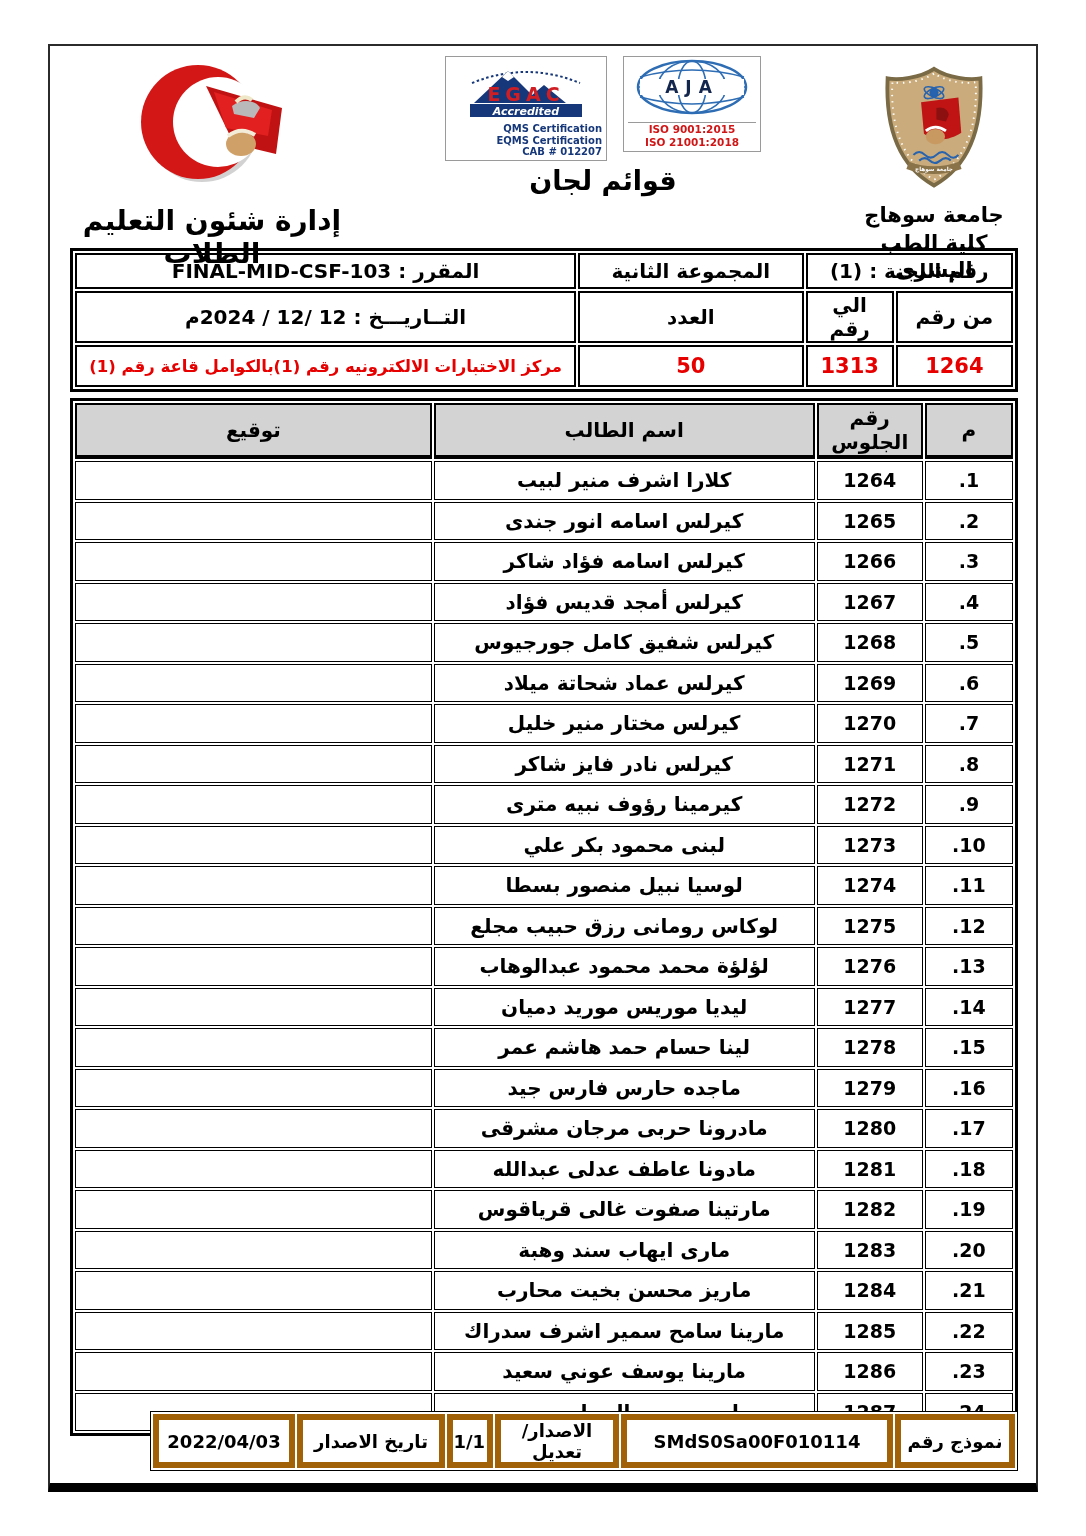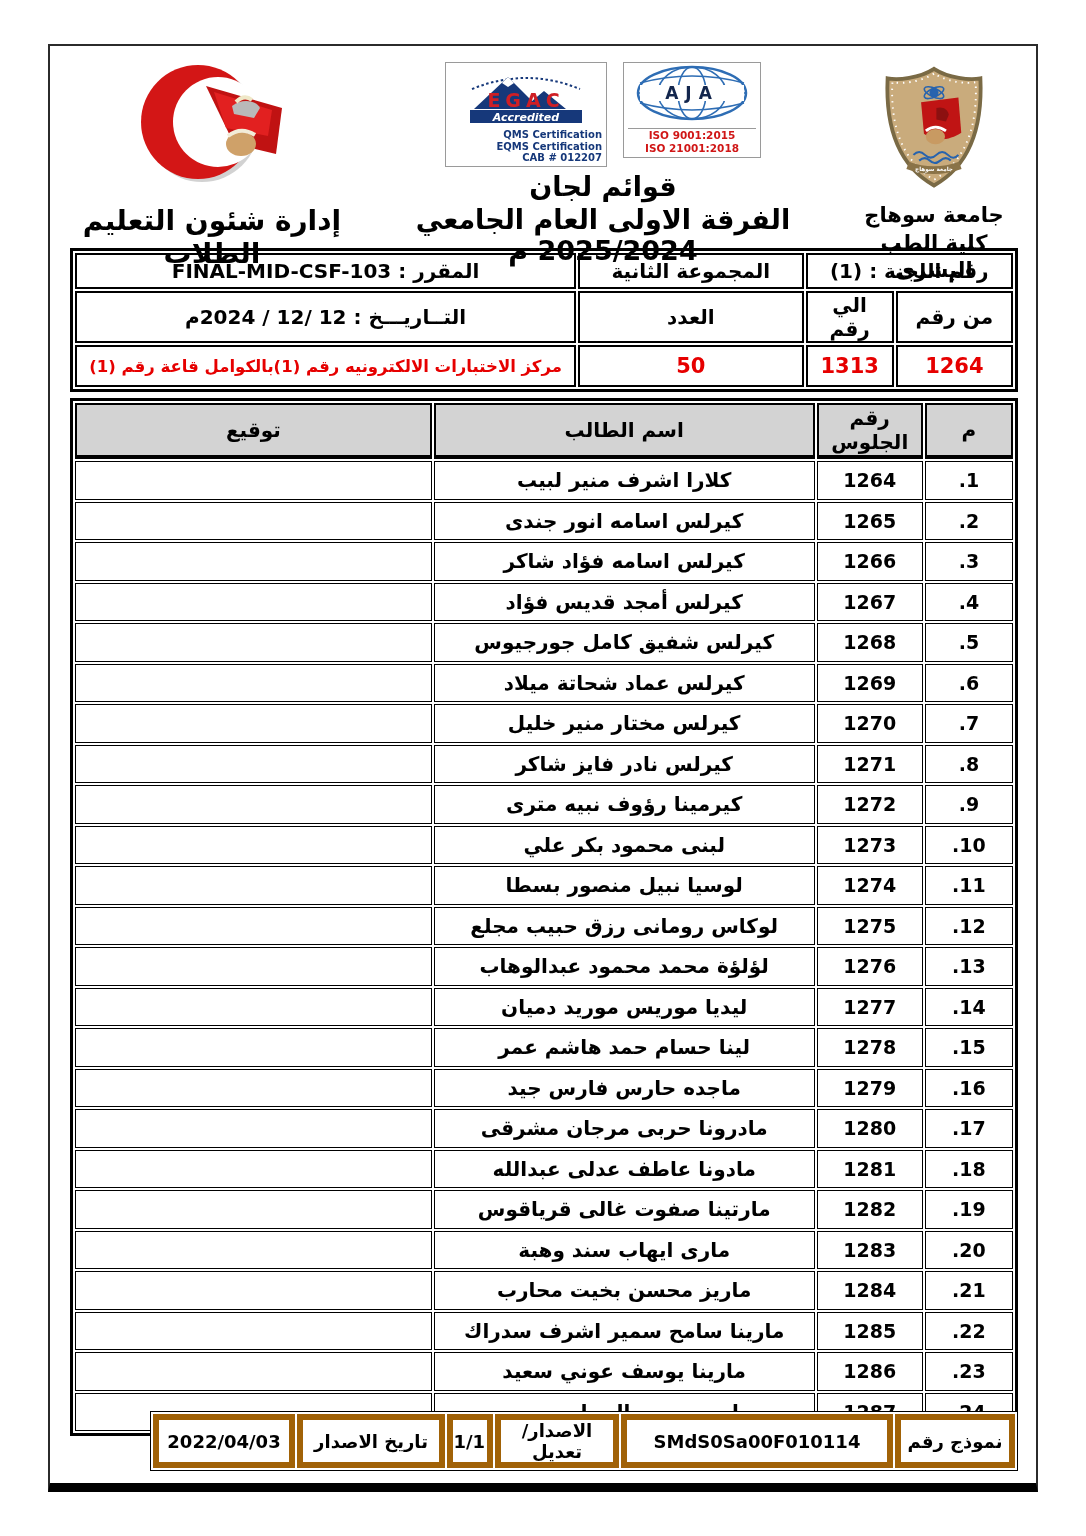--- a/index.html
+++ b/index.html
@@ -11,21 +11,21 @@
   .frame {
     position:absolute; left:48px; top:44px; width:990px; height:1448px;
     box-sizing:border-box; border:2px solid #2b2b2b; border-bottom:9px solid #000;
     padding:10px 12px;
   }
   
   .hdr { display:flex; direction:rtl; align-items:flex-start; height:182px; }
   .shield-block { width:180px; text-align:center; padding-top:8px; }
   .shield-block .cap { font-size:21px; line-height:1.25; margin-top:2px; }
   .center-block { flex:1; text-align:center; }
-  .logo-row { display:flex; direction:ltr; justify-content:center; align-items:flex-start; gap:16px; margin-top:6px; }
+  .logo-row { display:flex; direction:ltr; justify-content:center; align-items:flex-start; gap:16px; }
   .egac-box, .aja-box { background:#fff; border:1px solid #9a9a9a; padding:2px 4px; }
   .egac-lines { color:#16387a; font-size:10px; line-height:1.15; text-align:right; }
   .iso-lines { color:#d01616; font-size:10.5px; line-height:1.25; text-align:center; border-top:1px solid #9a9a9a; margin-top:1px; padding-top:0; }
   .title1 { font-size:27px; margin-top:4px; }
   .title2 { font-size:27px; margin-top:2px; }
   .crescent-block { width:300px; text-align:center; }
   .crescent-block .cap { font-size:28px; margin-top:8px; }
   
   table { border-collapse:separate; border-spacing:2px; table-layout:fixed; direction:rtl; background:#fff; }
   .info-table { width:948px; margin:10px 6px 0 auto; border:3px solid #000; }
@@ -103,21 +103,20 @@
               <rect x="12" y="20" width="104" height="16" fill="#ffffff"></rect>
               <text x="64" y="34" text-anchor="middle" font-size="17" letter-spacing="7" fill="#13264d">AJA</text>
             </svg>
             <div class="iso-lines">
               <div>ISO 9001:2015</div>
               <div>ISO 21001:2018</div>
             </div>
           </div>
         </div>
         <div class="title1">قوائم لجان</div>
-        <div class="title2">الفرقة الاولى العام الجامعي 2025/2024 م</div>
       </div>
 
       <div class="crescent-block">
         <svg width="252" height="136" viewBox="0 0 252 136">
           <circle cx="116" cy="69" r="57" fill="#9c9c9c" opacity="0.45"></circle>
           <circle cx="112" cy="66" r="57" fill="#d31616"></circle>
           <circle cx="132" cy="66" r="45" fill="#ffffff"></circle>
           <path d="M120,30 L196,52 L190,98 L148,88 Z" fill="#c01212"></path>
           <path d="M128,36 L186,54 L182,80 L140,72 Z" fill="#e22020"></path>
           <path d="M146,50 C156,42 170,44 174,52 L168,62 L148,58 Z" fill="#b9b9b9"></path>

